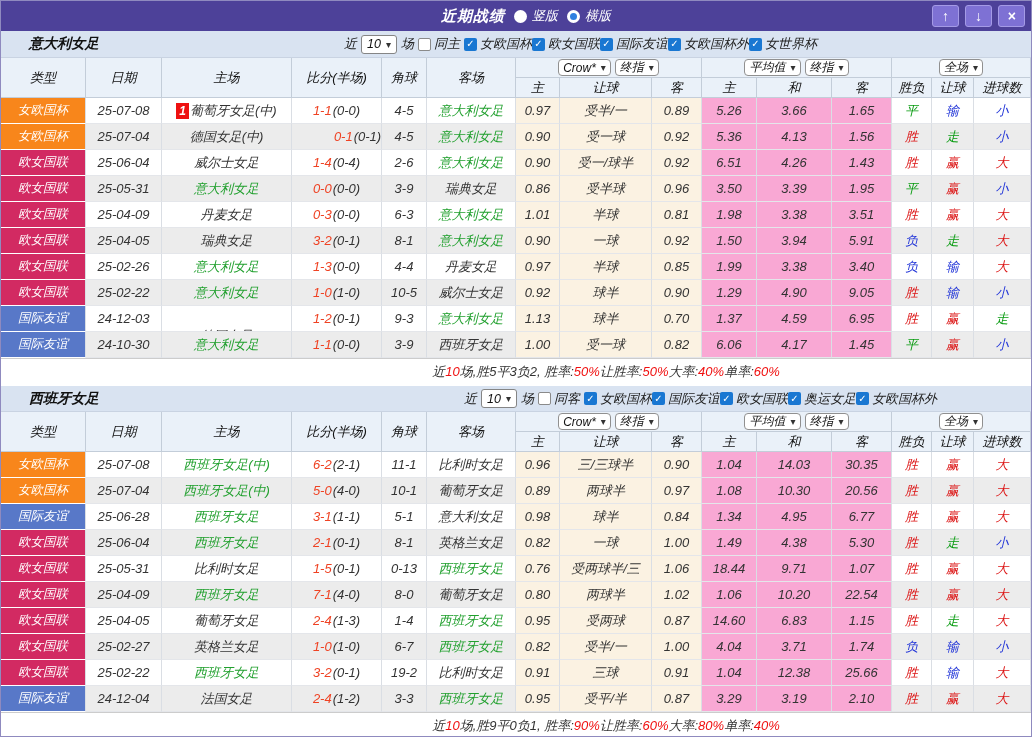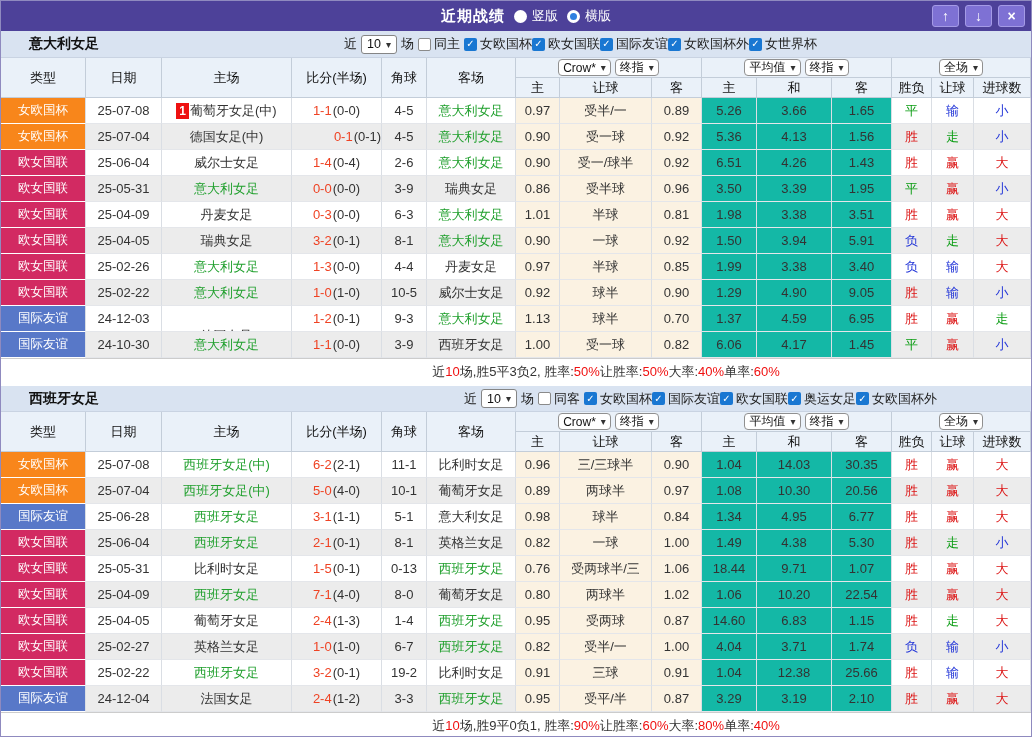--- a/index.html
+++ b/index.html
@@ -1,19 +1,19 @@
 <!DOCTYPE html>
 <html><head>
 <meta charset="utf-8">
 <style>
   * { box-sizing: border-box; margin: 0; padding: 0; }
   html,body { background:#f5f5f5; }
   body { font-family: "Liberation Sans", "DejaVu Sans", sans-serif; }
 
-  .window { width:1032px; height:737px; border:1px solid #8f8abf; background:#fff; overflow:hidden; position:relative; }
+  .window { width:1032px; height:737px; border:1px solid #8f8abf; background:#fff; overflow:hidden; position:relative;font-style:italic; }
 
   
   .titlebar { height:30px; background:#4d4199; position:relative; display:flex; align-items:center; justify-content:center; }
   .tb-center { display:flex; align-items:center; gap:9px; transform:translateX(10px); }
   .tb-title { color:#fff; font-weight:bold; font-size:15px; letter-spacing:1px; }
   .radio-opt { display:flex; align-items:center; gap:5px; color:#fff; font-size:13px; cursor:pointer; }
   .radio { width:13px; height:13px; border-radius:50%; background:#fff; }
   .radio.sel { width:13px; height:13px; background:#2f7fe0; border:3px solid #fff; }
   .winbtns { position:absolute; right:6px; top:4px; display:flex; gap:6px; }
   .wbtn { width:27px; height:22px; background:#7e71d4; border:1px solid #a49ae6; border-radius:3px; color:#fff; font-size:14px; font-weight:bold; display:flex; align-items:center; justify-content:center; cursor:pointer; }
@@ -37,21 +37,21 @@
     grid-template-columns:85px 76px 130px 90px 45px 89px 44px 92px 50px 55px 75px 60px 40px 42px 57px;
     grid-template-rows:20px 20px; grid-auto-rows:26px; }
   .hc { background:#eaf1f9; border-right:1px solid #c3cdd9; border-bottom:1px solid #c3cdd9; display:flex; align-items:center; justify-content:center; font-size:13px; color:#111; }
   .hc.span2 { grid-row:1 / 3; }
   .hgroup { gap:4px; }
   .hsub { grid-row:2; }
   .hsel { height:17px; padding:0 4px; font-size:12px; border-color:#909090; border-radius:4px; }
   .c { font-size:13px; color:#333; background:#fff; display:flex; align-items:center; justify-content:center; border-right:1px solid #dadee4; border-bottom:1px solid #e4e6ea; overflow:hidden; white-space:nowrap; }
   .c.alt { background:#ececec; }
   .c.cream, .c.alt.cream { background:#fbf2e2; }
-  .c.lblue, .c.alt.lblue { background:#14b8a6; }
+  .c.lblue, .c.alt.lblue { background:#f9a8d4; }
   .c.league { color:#fff; font-size:12.5px; border-bottom:1px solid #fff; }
   .focus { color:#21a02e; }
   .ft { color:#ef4223; }
   .ht { color:#333; margin-left:1px; }
   .rank { background:#ee1111; color:#fff; font-size:12px; font-weight:bold; padding:0 3px; margin-right:1px; line-height:16px; }
   .res-red { color:#dc1414; } .res-green { color:#0a9c12; } .res-blue { color:#2336d8; }
   .summary { grid-column:1 / -1; background:#fff; border-top:1px solid #ccc; display:flex; align-items:center; justify-content:center; padding-left:180px; font-size:13px; color:#333; }
   .summary .hl { color:#f01010; }
 </style>
 </head>

